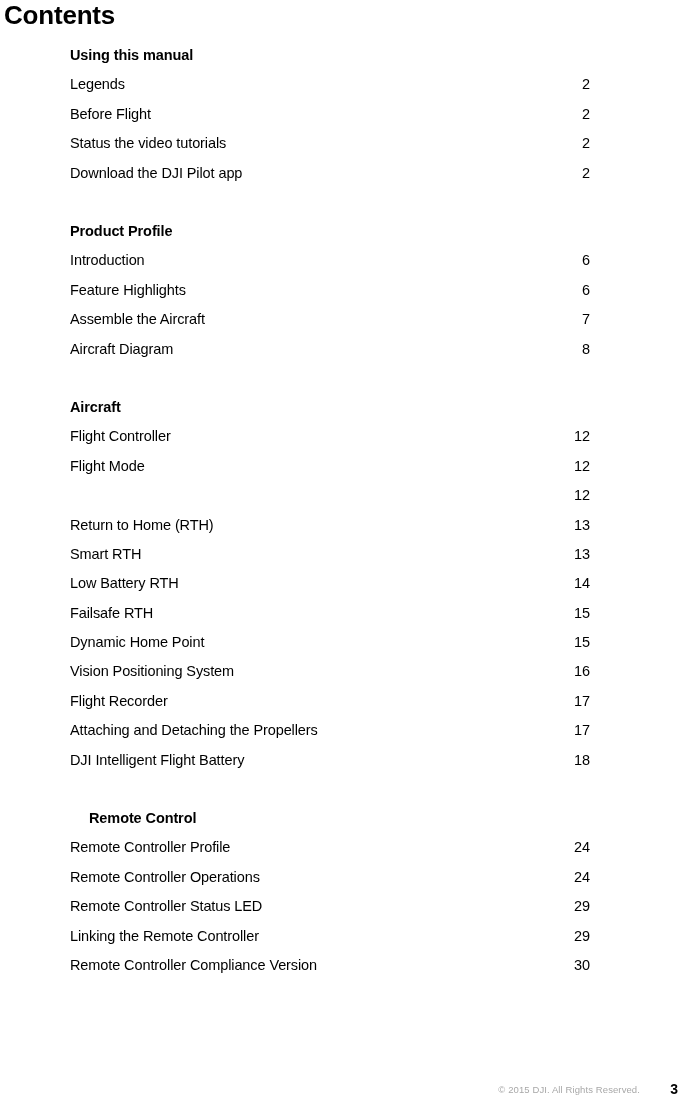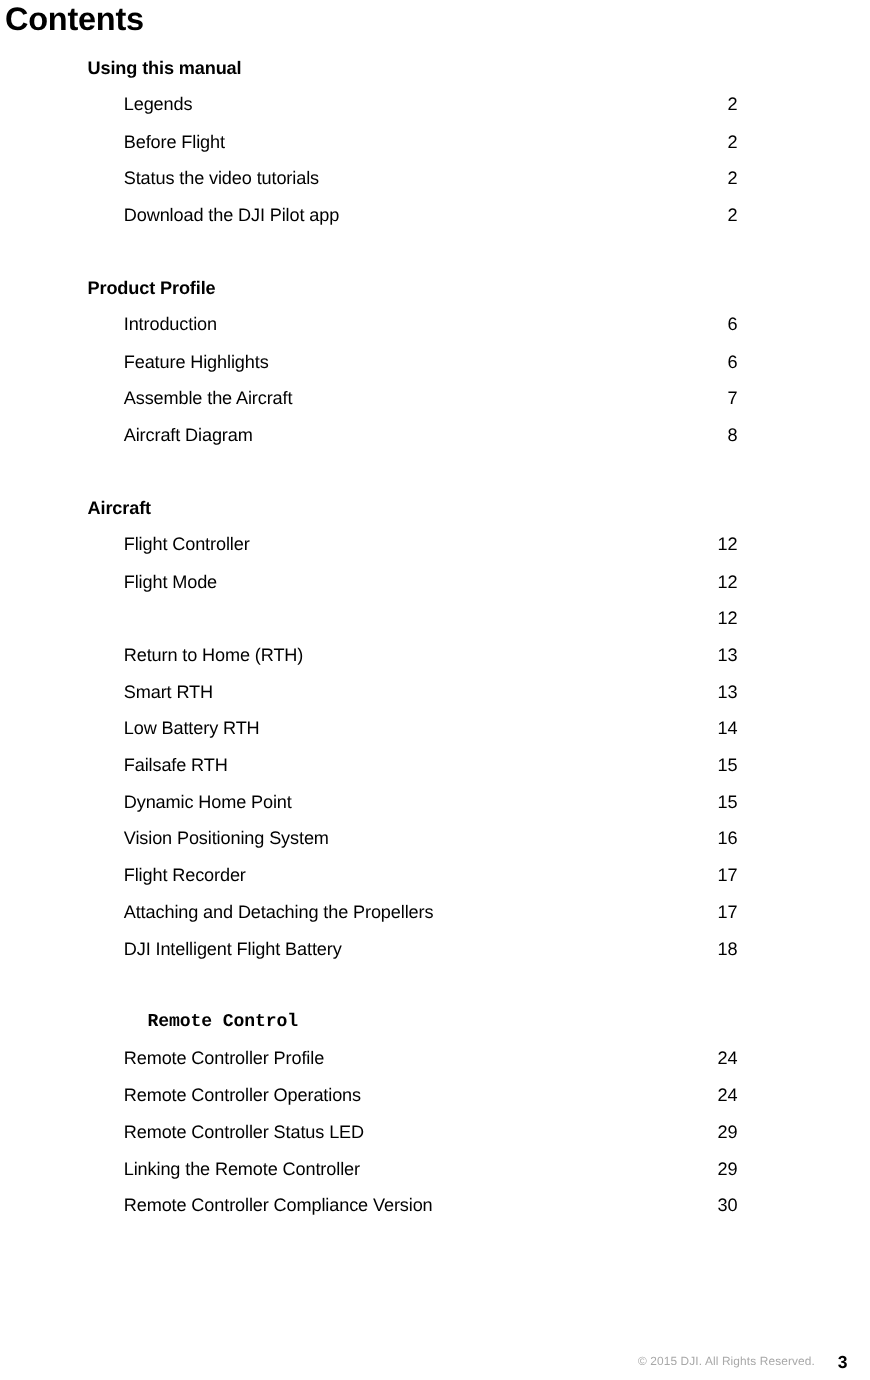--- a/index.html
+++ b/index.html
@@ -52,32 +52,31 @@
 
   .section-heading {
     font-size: 14.5px;
     font-weight: bold;
     line-height: 29.4px;
     padding-left: 70px;
     white-space: nowrap;
     letter-spacing: -0.1px;
   }
   .section-heading.indented {
-    padding-left: 118px;
-    font-family: Liberation Mono, monospace;
+    padding-left: 89px;
   }
 
   .toc-entry {
     display: flex;
     align-items: baseline;
     line-height: 29.4px;
     height: 29.4px;
     font-size: 14.5px;
     font-weight: normal;
-    padding-left: 99px;
+    padding-left: 70px;
     letter-spacing: -0.1px;
   }
 
   .entry-label {
     white-space: nowrap;
   }
 
   .entry-dots {
     flex: 1 1 auto;
     min-width: 8px;
@@ -93,21 +92,21 @@
 
   .footer {
     position: absolute;
     left: 0;
     top: 1081px;
     width: 696px;
     height: 23px;
   }
   .footer-copyright {
     position: absolute;
-    right: 44px;
+    right: 56px;
     top: 3px;
     font-size: 9.5px;
     color: #a8a8a8;
     white-space: nowrap;
     letter-spacing: 0.1px;
   }
   .footer-pagenum {
     position: absolute;
     right: 18px;
     top: 0px;

